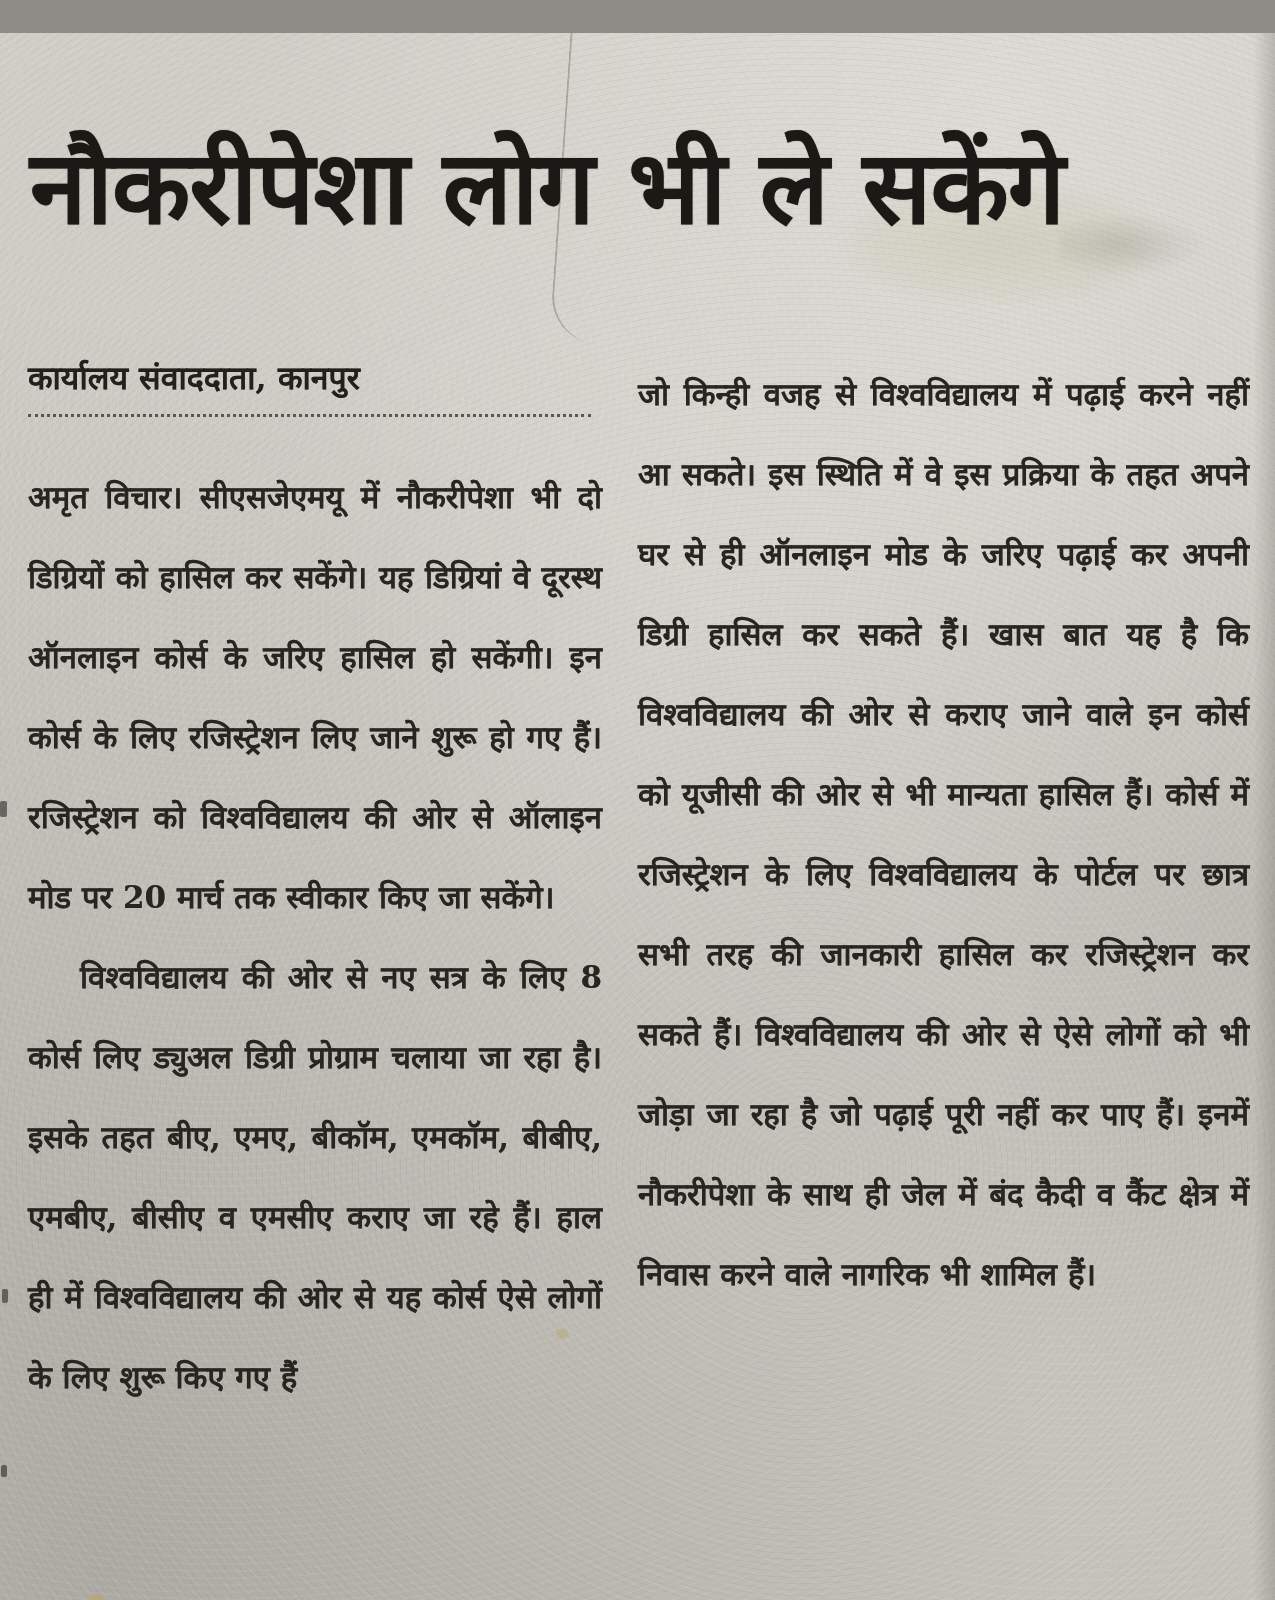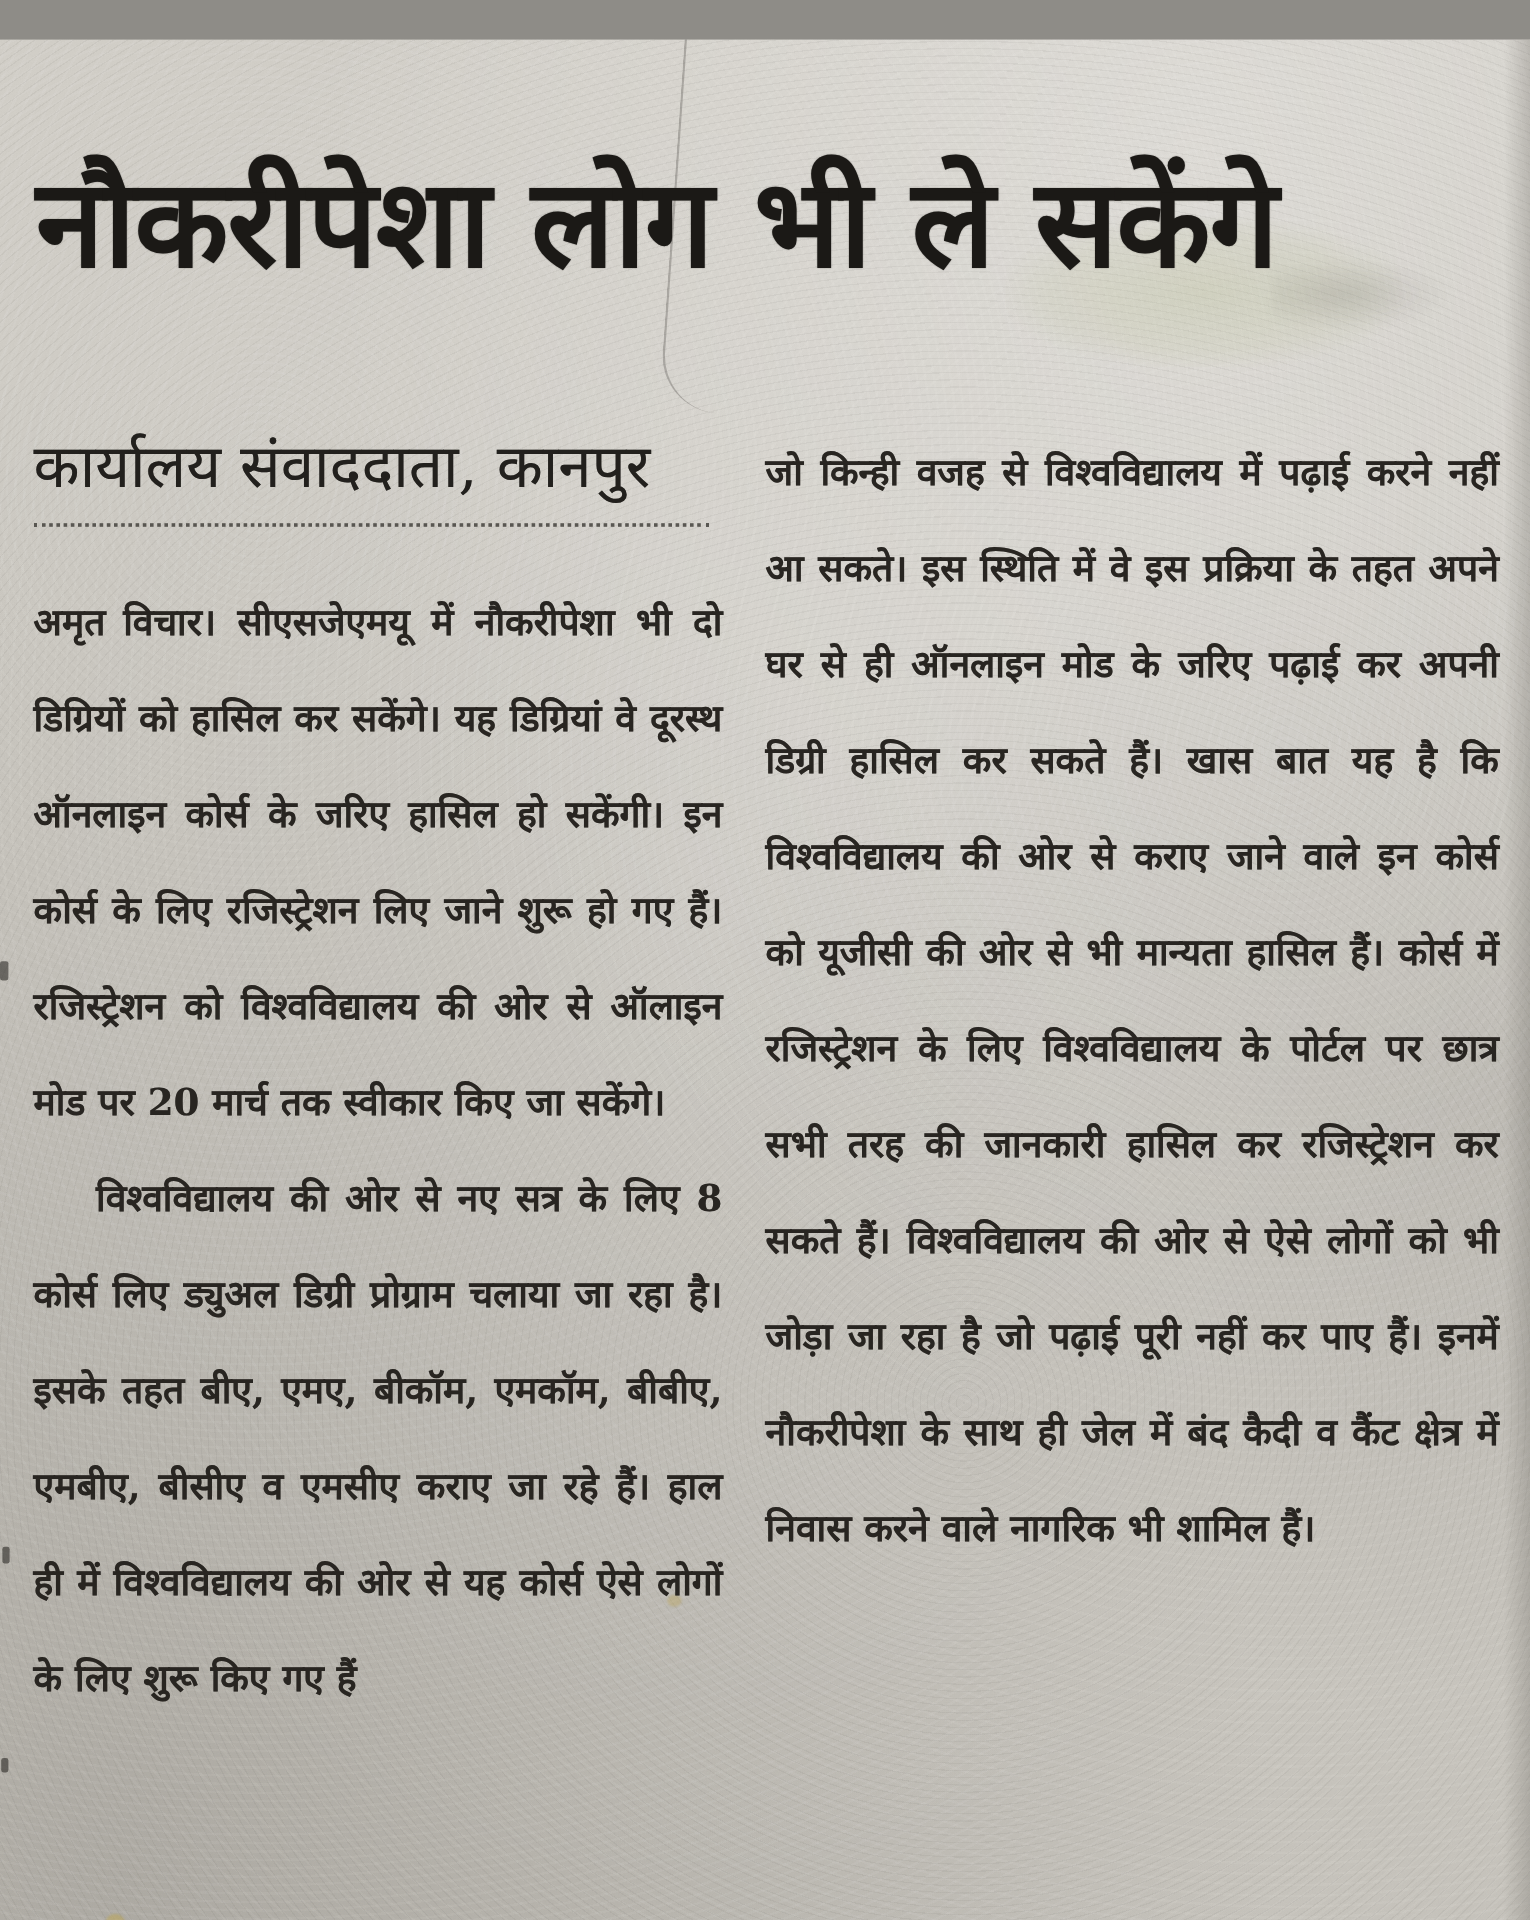--- a/index.html
+++ b/index.html
@@ -51,22 +51,22 @@
     display: flex;
     gap: 36px;
     padding: 14px 26px 0 28px;
     align-items: flex-start;
   }
   .col { color: #262420; }
   .col-left  { width: 574px; flex: 0 0 574px; }
   .col-right { flex: 1 1 auto; min-width: 0; }
 
   .byline {
-    font-size: 50px;
-    font-weight: 400;
+    font-size: 32px;
+    font-weight: 700;
     color: #22201d;
     line-height: 1.25;
     padding-top: 6px;
     white-space: nowrap;
     text-shadow: 0 0 .5px rgba(25,23,20,0.5);
   }
   .byline-rule {
     margin-top: 16px;
     width: 98%;
     height: 0;
@@ -78,21 +78,21 @@
     margin: 0;
     font-size: 31px;
     line-height: 80px;
     text-align: justify;
     font-weight: 600;
     color: #282521;
     text-shadow: 0 0 .4px rgba(30,28,24,0.45);
   }
   .col-left p.first { margin-top: 40px; }
   p.indent { text-indent: 52px; }
-  .lead { font-weight: 800; font-family: Liberation Serif, serif; }
+  .lead { font-weight: 800; }
   .col-right p.body-text { padding-top: 2px; }
 
   
   .stain { position: absolute; pointer-events: none; }
   .stain-green {
     left: 838px; top: 148px; width: 330px; height: 125px;
     background: radial-gradient(ellipse at 50% 50%, rgba(168,178,118,0.22), rgba(168,178,118,0.10) 55%, transparent 75%);
   }
   .ghost-smudge {
     left: 1060px; top: 182px; width: 150px; height: 60px;

